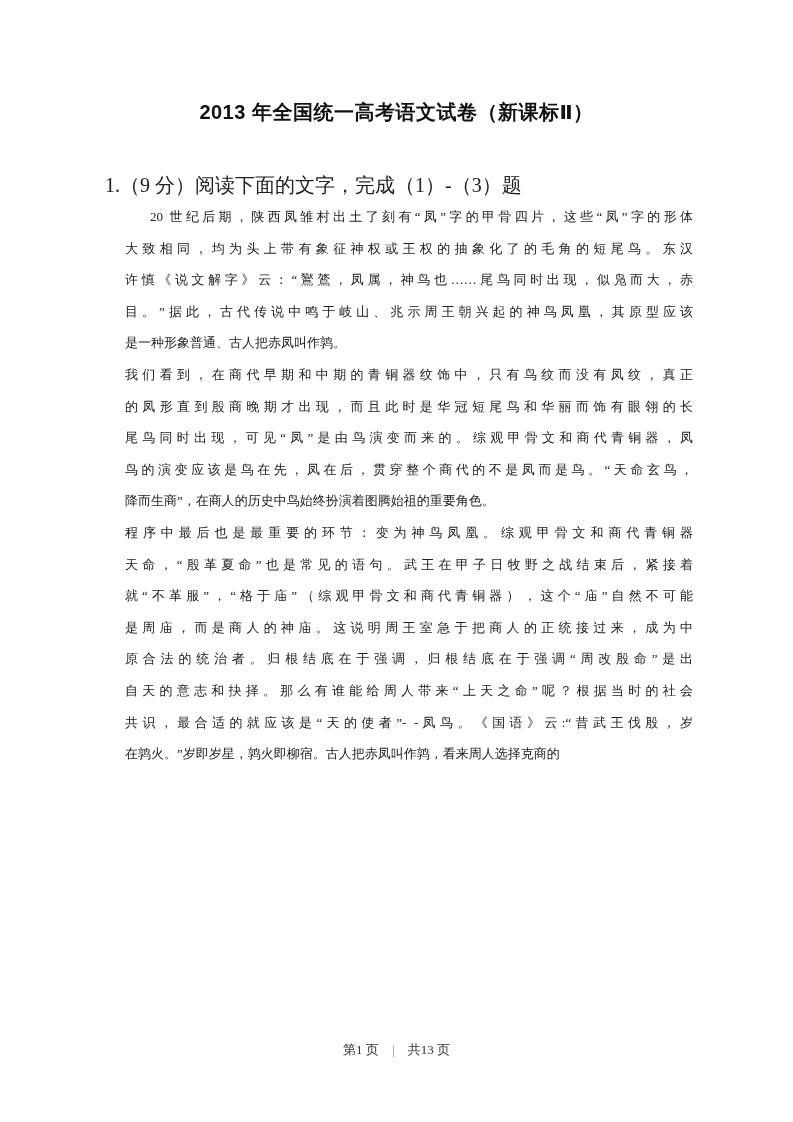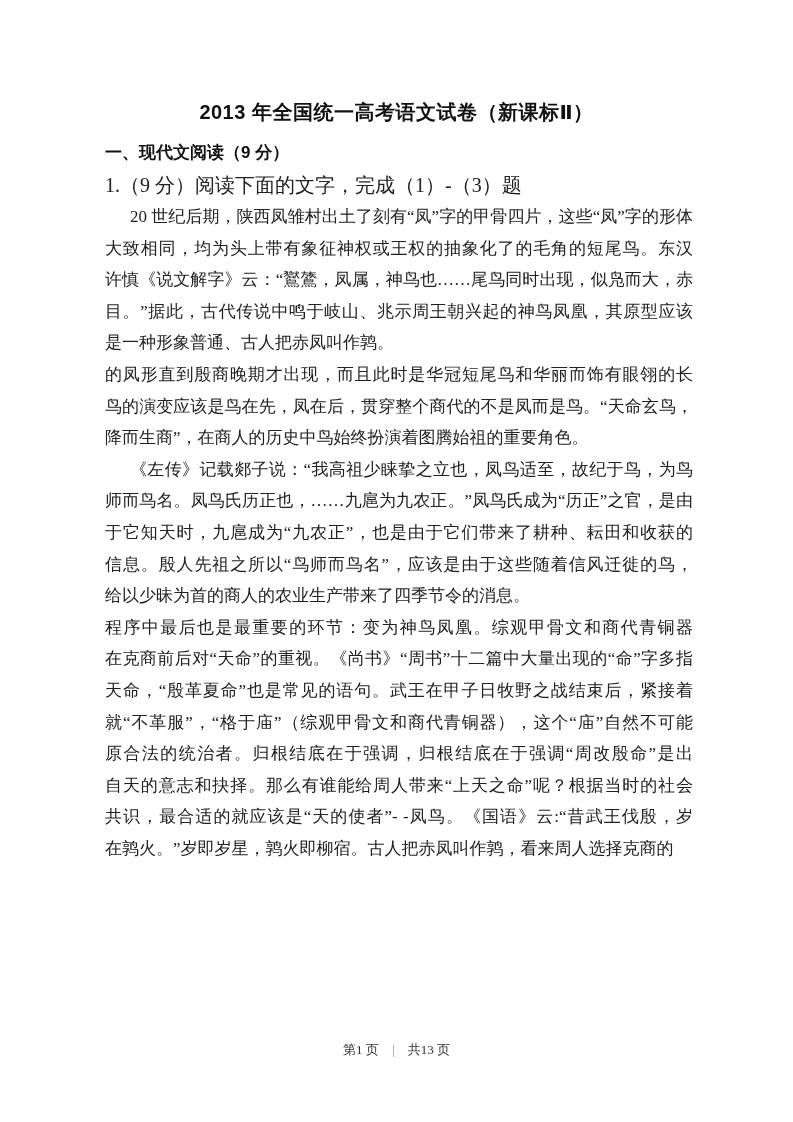--- a/index.html
+++ b/index.html
@@ -51,25 +51,26 @@
     left: 105px;
     width: 588px;
   }
   .para {
     margin: 0;
     padding: 0;
   }
   .line {
     height: 31.6px;
     line-height: 31.6px;
-    font-size: 17px;
+    font-size: 13px;
     white-space: nowrap;
     text-align: justify;
     text-align-last: justify;
     color: #212121;
+    margin-left: 20px;
   }
   .line.para-first {
     text-indent: 25px;
   }
   .line.para-last {
     text-align-last: left;
   }
   .page-footer {
     position: absolute;
     top: 1041px;
@@ -85,49 +86,43 @@
     color: #8a8a8a;
   }
 </style>
 </head>
 <body>
 
 <div class="page">
 
   <div class="doc-title">2013 年全国统一高考语文试卷（新课标Ⅱ）</div>
 
-  <div class="section-heading">一、现代文阅读（9 分）</div>
 
   <div class="question-intro">1.（9 分）阅读下面的文字，完成（1）-（3）题</div>
 
   <div class="doc-body" id="doc-body">
       <div class="para">
         <div class="line para-first">20 世纪后期，陕西凤雏村出土了刻有“凤”字的甲骨四片，这些“凤”字的形体</div>
         <div class="line">大致相同，均为头上带有象征神权或王权的抽象化了的毛角的短尾鸟。东汉</div>
         <div class="line">许慎《说文解字》云：“鸑鷟，凤属，神鸟也……尾鸟同时出现，似凫而大，赤</div>
         <div class="line">目。”据此，古代传说中鸣于岐山、兆示周王朝兴起的神鸟凤凰，其原型应该</div>
         <div class="line para-last">是一种形象普通、古人把赤凤叫作鹑。</div>
       </div>
       <div class="para">
+        <div class="line">我们看到，在商代早期和中期的青铜器纹饰中，只有鸟纹而没有凤纹，真正</div>
         <div class="line">的凤形直到殷商晚期才出现，而且此时是华冠短尾鸟和华丽而饰有眼翎的长</div>
+        <div class="line">尾鸟同时出现，可见“凤”是由鸟演变而来的。综观甲骨文和商代青铜器，凤</div>
         <div class="line">鸟的演变应该是鸟在先，凤在后，贯穿整个商代的不是凤而是鸟。“天命玄鸟，</div>
         <div class="line para-last">降而生商”，在商人的历史中鸟始终扮演着图腾始祖的重要角色。</div>
       </div>
       <div class="para">
-        <div class="line para-first">《左传》记载郯子说：“我高祖少睐挚之立也，凤鸟适至，故纪于鸟，为鸟</div>
-        <div class="line">师而鸟名。凤鸟氏历正也，……九扈为九农正。”凤鸟氏成为“历正”之官，是由</div>
-        <div class="line">于它知天时，九扈成为“九农正”，也是由于它们带来了耕种、耘田和收获的</div>
-        <div class="line">信息。殷人先祖之所以“鸟师而鸟名”，应该是由于这些随着信风迁徙的鸟，</div>
-        <div class="line para-last">给以少昧为首的商人的农业生产带来了四季节令的消息。</div>
-      </div>
-      <div class="para">
         <div class="line">程序中最后也是最重要的环节：变为神鸟凤凰。综观甲骨文和商代青铜器</div>
-        <div class="line">在克商前后对“天命”的重视。《尚书》“周书”十二篇中大量出现的“命”字多指</div>
         <div class="line">天命，“殷革夏命”也是常见的语句。武王在甲子日牧野之战结束后，紧接着</div>
         <div class="line">就“不革服”，“格于庙”（综观甲骨文和商代青铜器），这个“庙”自然不可能</div>
+        <div class="line">是周庙，而是商人的神庙。这说明周王室急于把商人的正统接过来，成为中</div>
         <div class="line">原合法的统治者。归根结底在于强调，归根结底在于强调“周改殷命”是出</div>
         <div class="line">自天的意志和抉择。那么有谁能给周人带来“上天之命”呢？根据当时的社会</div>
         <div class="line">共识，最合适的就应该是“天的使者”- -凤鸟。《国语》云:“昔武王伐殷，岁</div>
         <div class="line para-last">在鹑火。”岁即岁星，鹑火即柳宿。古人把赤凤叫作鹑，看来周人选择克商的</div>
       </div>
     </div>
 
   <div class="page-footer">
     <span>第1 页</span>
     <span class="sep">|</span>

